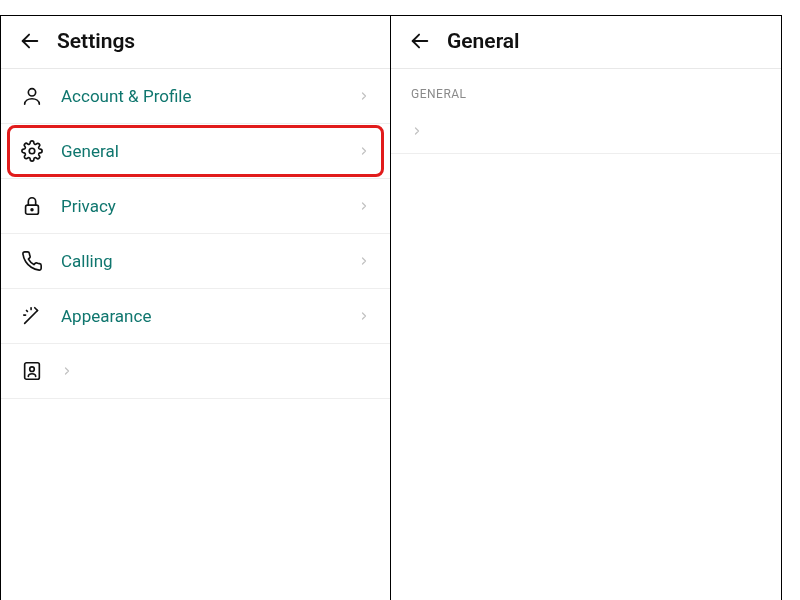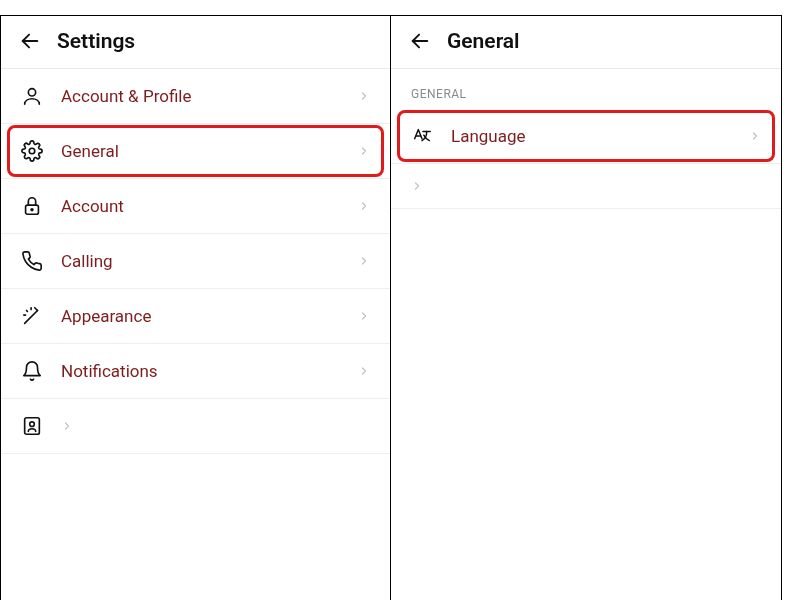--- a/index.html
+++ b/index.html
@@ -64,21 +64,21 @@
     width: 22px;
     height: 22px;
     display: flex;
     align-items: center;
     justify-content: center;
     margin-right: 18px;
     flex-shrink: 0;
   }
   .item .label {
     font-size: 17px;
-    color: #7f1d1d;
+    color: #0f766e;
     flex: 1;
   }
   .item .chev {
     flex-shrink: 0;
   }
   .highlight {
     position: absolute;
     inset: 1px 6px;
     border: 3px solid #e11b1b;
     border-radius: 8px;
@@ -136,21 +136,21 @@
     </div>
 
     <div class="item">
       <span class="icon">
         <svg width="22" height="22" viewBox="0 0 24 24" fill="none" stroke="#111" stroke-width="1.8" stroke-linecap="round" stroke-linejoin="round">
             <rect x="5" y="11" width="14" height="10" rx="2"></rect>
             <path d="M8 11V7a4 4 0 0 1 8 0v4"></path>
             <circle cx="12" cy="16" r="1" fill="#111"></circle>
           </svg>
       </span>
-      <span class="label">Account</span>
+      <span class="label">Privacy</span>
       <span class="chev">
         <svg width="12" height="12" viewBox="0 0 24 24" fill="none" stroke="#c2c2c2" stroke-width="2.5" stroke-linecap="round" stroke-linejoin="round">
             <polyline points="9 6 15 12 9 18"></polyline>
           </svg>
       </span>
     </div>
 
     <div class="item">
       <span class="icon">
         <svg width="22" height="22" viewBox="0 0 24 24" fill="none" stroke="#111" stroke-width="1.8" stroke-linecap="round" stroke-linejoin="round">
@@ -177,34 +177,20 @@
       </span>
       <span class="label">Appearance</span>
       <span class="chev">
         <svg width="12" height="12" viewBox="0 0 24 24" fill="none" stroke="#c2c2c2" stroke-width="2.5" stroke-linecap="round" stroke-linejoin="round">
             <polyline points="9 6 15 12 9 18"></polyline>
           </svg>
       </span>
     </div>
 
 
-    <div class="item">
-      <span class="icon">
-        <svg width="22" height="22" viewBox="0 0 24 24" fill="none" stroke="#111" stroke-width="1.8" stroke-linecap="round" stroke-linejoin="round">
-            <path d="M18 8a6 6 0 1 0-12 0c0 7-3 9-3 9h18s-3-2-3-9"></path>
-            <path d="M13.7 21a2 2 0 0 1-3.4 0"></path>
-          </svg>
-      </span>
-      <span class="label">Notifications</span>
-      <span class="chev">
-        <svg width="12" height="12" viewBox="0 0 24 24" fill="none" stroke="#c2c2c2" stroke-width="2.5" stroke-linecap="round" stroke-linejoin="round">
-            <polyline points="9 6 15 12 9 18"></polyline>
-          </svg>
-      </span>
-    </div>
 
     <div class="item">
       <span class="icon">
         <svg width="22" height="22" viewBox="0 0 24 24" fill="none" stroke="#111" stroke-width="1.8" stroke-linecap="round" stroke-linejoin="round">
             <rect x="4" y="3" width="16" height="18" rx="2"></rect>
             <circle cx="12" cy="10" r="2.5"></circle>
             <path d="M8 18c0-2 2-3 4-3s4 1 4 3"></path>
           </svg>
       </span>
       <span class="chev">
@@ -224,38 +210,20 @@
               <line x1="20" y1="12" x2="4" y2="12"></line>
               <polyline points="11 5 4 12 11 19"></polyline>
             </svg>
         </span>
       </div>
       <div class="title">General</div>
     </div>
 
     <div class="section-label">GENERAL</div>
 
-    <div class="item">
-      <span class="icon">
-        <svg width="22" height="22" viewBox="0 0 24 24" fill="none" stroke="#111" stroke-width="1.6" stroke-linecap="round" stroke-linejoin="round">
-            <path d="M4 15L8 5l4 10"></path>
-            <path d="M5.5 12h5"></path>
-            <path d="M13 7h8"></path>
-            <path d="M17 7v2c0 3-2 6-5 8"></path>
-            <path d="M14 11c1.5 3 4 5 6 6"></path>
-          </svg>
-      </span>
-      <span class="label">Language</span>
-      <span class="chev">
-        <svg width="12" height="12" viewBox="0 0 24 24" fill="none" stroke="#c2c2c2" stroke-width="2.5" stroke-linecap="round" stroke-linejoin="round">
-            <polyline points="9 6 15 12 9 18"></polyline>
-          </svg>
-      </span>
-      <div class="highlight"></div>
-    </div>
 
 
     <div class="item">
       <span class="chev">
         <svg width="12" height="12" viewBox="0 0 24 24" fill="none" stroke="#c2c2c2" stroke-width="2.5" stroke-linecap="round" stroke-linejoin="round">
             <polyline points="9 6 15 12 9 18"></polyline>
           </svg>
       </span>
     </div>
   </div>

